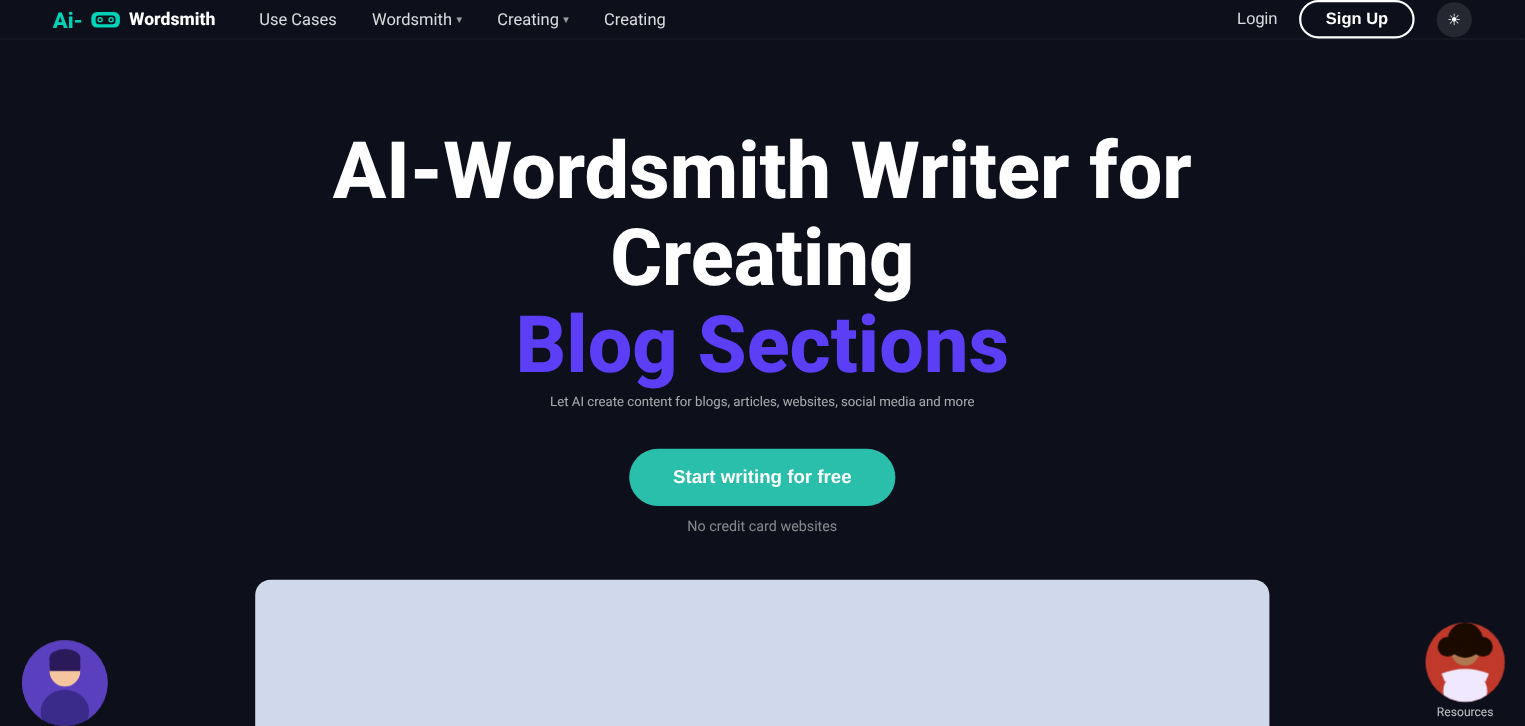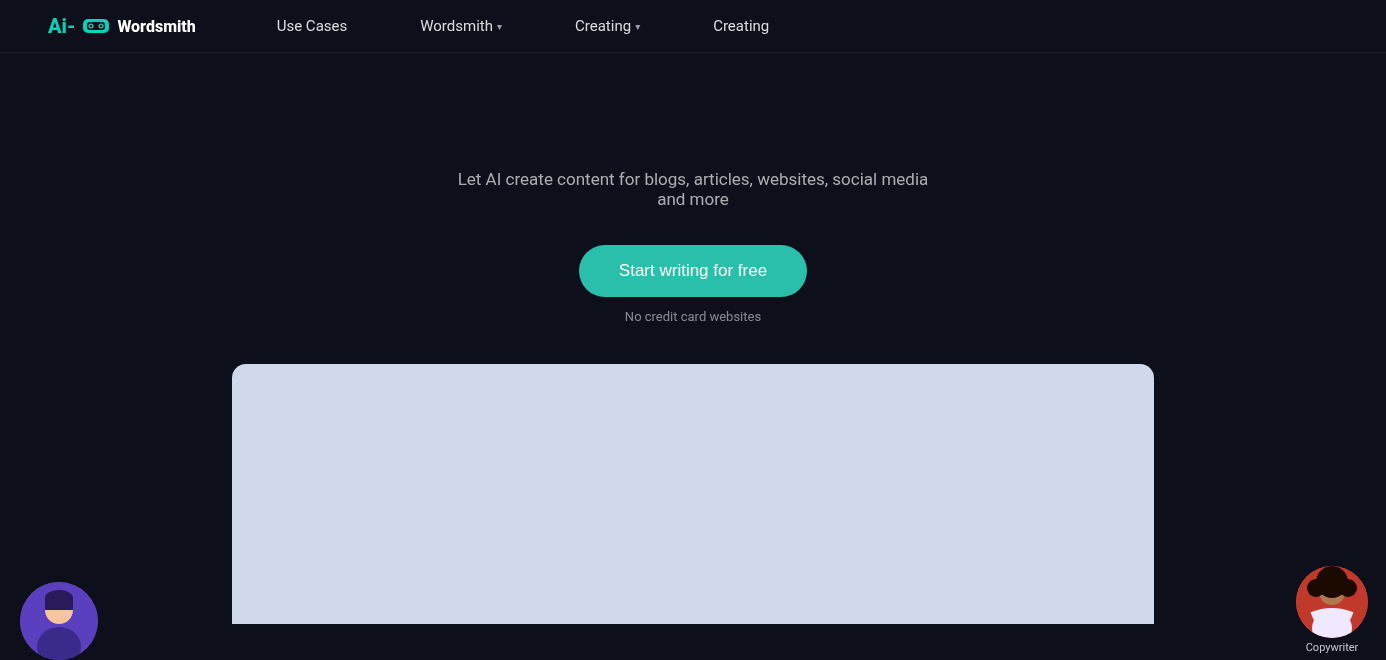--- a/index.html
+++ b/index.html
@@ -15,21 +15,21 @@
       font-family: -apple-system, BlinkMacSystemFont, 'Segoe UI', Roboto, sans-serif;
       color: #ffffff;
       overflow: hidden;
     }
 
     
     .navbar {
       display: flex;
       align-items: center;
       justify-content: space-between;
-      padding: 14px 48px;
+      padding: 0 48px;
       border-bottom: 1px solid rgba(255,255,255,0.07);
     }
 
     .navbar-left {
       display: flex;
       align-items: center;
       gap: 40px;
     }
 
     .logo {
@@ -48,21 +48,20 @@
     }
 
     .nav-link {
       color: rgba(255,255,255,0.85);
       font-size: 15px;
       text-decoration: none;
       cursor: pointer;
       display: flex;
       align-items: center;
       gap: 4px;
-      margin-left: 41px;
     }
 
     .nav-link .chevron {
       font-size: 10px;
       opacity: 0.7;
     }
 
     .navbar-right {
       display: flex;
       align-items: center;
@@ -121,37 +120,38 @@
     }
 
     .hero-title-highlighted {
       color: #5b3ef5;
       font-size: 72px;
       font-weight: 800;
       display: block;
     }
 
     .hero-subtitle {
-      margin-top: 36px;
-      font-size: 17px;
+      margin-top: 4px;
+      font-size: 12px;
       color: rgba(255,255,255,0.65);
       max-width: 500px;
+      text-align: right;
     }
 
     .btn-cta {
       margin-top: 36px;
       background: linear-gradient(135deg, #00c9b1, #5b9bd5);
       background: #2ab8a4;
       background: linear-gradient(to right, #1dc4a8, #3ab8c4);
       border: none;
       border-radius: 50px;
       padding: 16px 40px;
       color: #ffffff;
       font-size: 17px;
-      font-weight: 400;
+      font-weight: 700;
       cursor: pointer;
       background: #2abfaa;
     }
 
     .no-cc {
       margin-top: 12px;
       font-size: 13px;
       color: rgba(255,255,255,0.5);
     }
 
@@ -261,23 +261,35 @@
       <a class="nav-link">
         <span>Creating</span>
         <span class="chevron">▾</span>
       </a>
       <a class="nav-link">
         <span>Creating</span>
       </a>
     </div>
   </div>
 
+  <div class="navbar-right">
+    <button class="btn-login">Login</button>
+    <button class="btn-signup">Sign Up</button>
+    <button class="theme-toggle">
+      <span>☀</span>
+    </button>
+  </div>
 </nav>
 
 <section class="hero">
+  <h1 class="hero-title">
+    <span>AI-Wordsmith Writer for</span><br>
+    <span>Creating</span>
+    <span class="hero-title-highlighted">Blog Sections</span>
+  </h1>
   <p class="hero-subtitle">Let AI create content for blogs, articles, websites, social media and more</p>
   <button class="btn-cta">Start writing for free</button>
   <p class="no-cc">No credit card websites</p>
 
   <div class="preview-area"></div>
 </section>
 
 <div class="avatar-circle-left">
   <svg width="78" height="78" viewBox="0 0 78 78">
     <circle cx="39" cy="39" r="39" fill="#5a3fbf"></circle>
@@ -299,13 +311,13 @@
 
     <circle cx="36" cy="16" r="16" fill="#1a0a00"></circle>
     <circle cx="20" cy="22" r="9" fill="#1a0a00"></circle>
     <circle cx="52" cy="22" r="9" fill="#1a0a00"></circle>
 
     <ellipse cx="36" cy="62" rx="20" ry="18" fill="#f0e8ff"></ellipse>
 
     <path d="M16 50 Q36 42 56 50" stroke="#f0e8ff" stroke-width="8" fill="none"></path>
   </svg>
 </div>
-<div class="copywriter-tag">Copywriter</div>
+<div class="copywriter-tag">Resources</div>
 
 </body></html>

